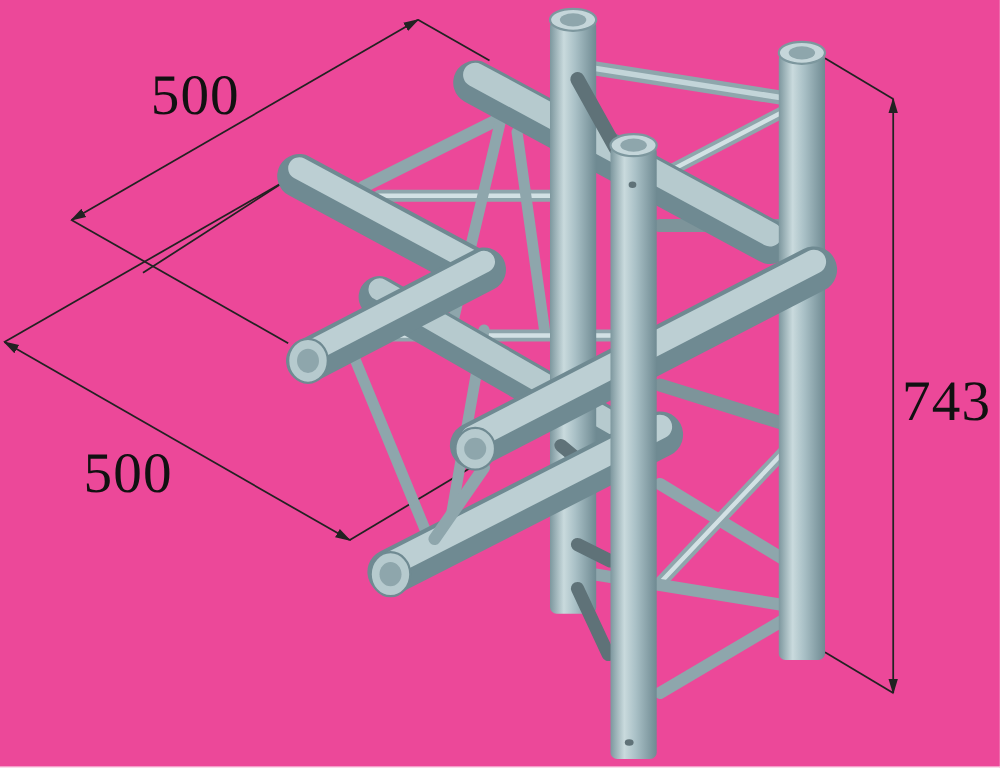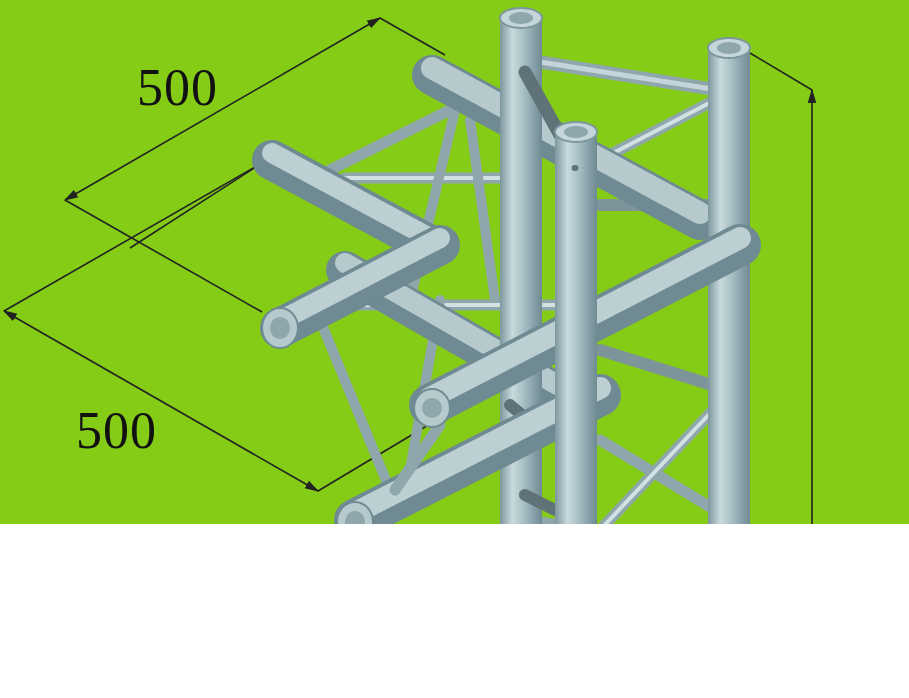--- a/index.html
+++ b/index.html
@@ -1,16 +1,16 @@
 <!DOCTYPE html>
 <html><head>
 <meta charset="utf-8">
 <style>
   html, body { margin: 0; padding: 0; background: #ffffff; }
-  #stage { position: relative; width: 909px; height: 524px; overflow: hidden; background: #84cc16; }
+  #stage { position: relative; width: 909px; height: 697px; overflow: hidden; background: #ec4899; }
   svg { position: absolute; left: 0; top: 0; }
   .dim-label {
     position: absolute;
     font-family: "Liberation Serif", "DejaVu Serif", serif;
     font-size: 52px;
     color: #111111;
     line-height: 1;
     letter-spacing: 1px;
   }
 </style>
@@ -127,14 +127,15 @@
     <rect x="555" y="132" width="42" height="558" rx="6" fill="url(#tubeV)"></rect>
     <ellipse cx="576" cy="132" rx="21" ry="10" fill="#c5d6da" stroke="#7d979e" stroke-width="2"></ellipse>
     <ellipse cx="576" cy="132" rx="12" ry="6" fill="#8ea6ac"></ellipse>
     <ellipse cx="575" cy="168" rx="3.5" ry="3" fill="#5f7278"></ellipse>
     <ellipse cx="572" cy="675" rx="4" ry="3" fill="#5f7278"></ellipse>
   </g>
 </svg>
 
 <div class="dim-label" style="left:137px; top:62px;">500</div>
 <div class="dim-label" style="left:76px; top:405px;">500</div>
+<div class="dim-label" style="left:820px; top:340px;">743</div>
 
 </div>
 
 </body></html>

